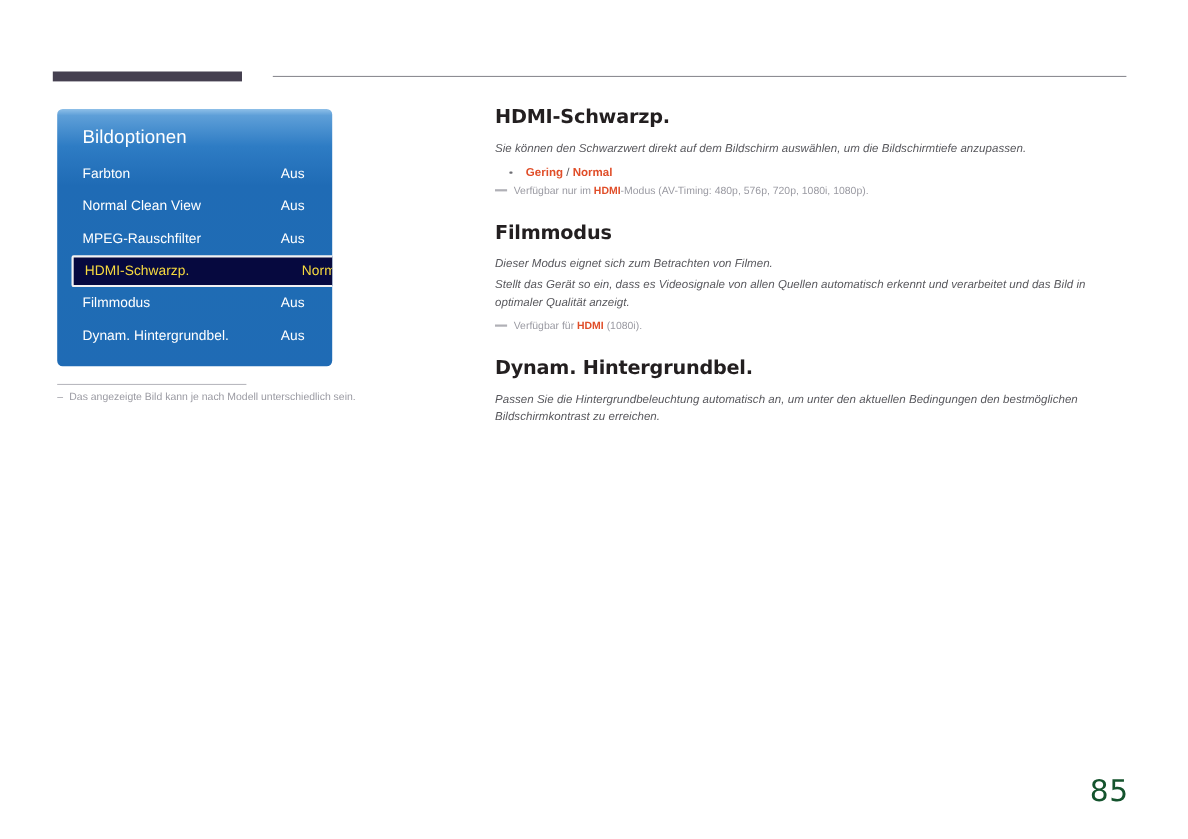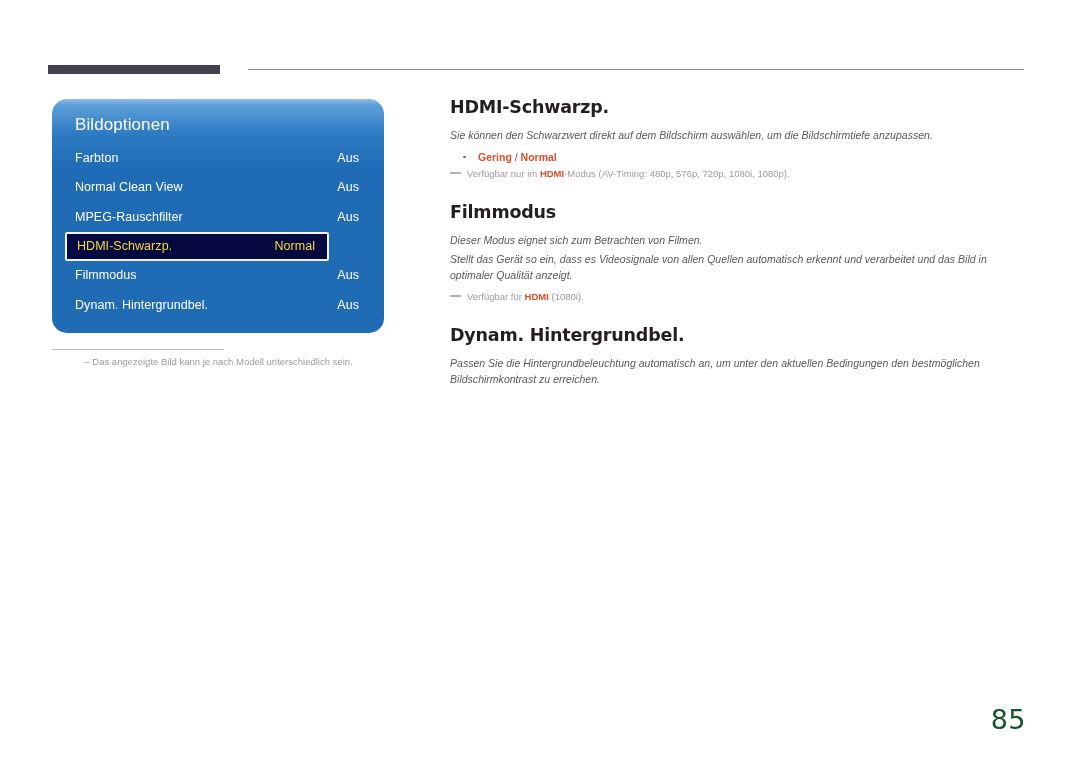--- a/index.html
+++ b/index.html
@@ -40,23 +40,23 @@
     width: 776px;
     height: 1px;
     background: #8d8d93;
   }
 
   
   .osd-panel {
     position: absolute;
     left: 52px;
     top: 99px;
-    width: 332px;
+    width: 250px;
     height: 234px;
-    border-radius: 15px;
+    border-radius: 5px;
     background: linear-gradient(to bottom,
                 #8fc0e8 0px,
                 #5e9fd8 6px,
                 #2e7cc4 34px,
                 #1f6bb5 70px,
                 #1f6cb4 160px,
                 #1f6bb5 234px);
     box-sizing: border-box;
     overflow: hidden;
   }
@@ -124,21 +124,20 @@
   }
   .fig-note {
     position: absolute;
     left: 52px;
     top: 355px;
     width: 330px;
     font-size: 9.5px;
     color: #9a9aa2;
     line-height: 14px;
     white-space: nowrap;
-    text-align: center;
   }
   .fig-note .dash {
     display: inline-block;
     width: 11px;
     color: #9a9aa2;
   }
 
   
   .content {
     position: absolute;

